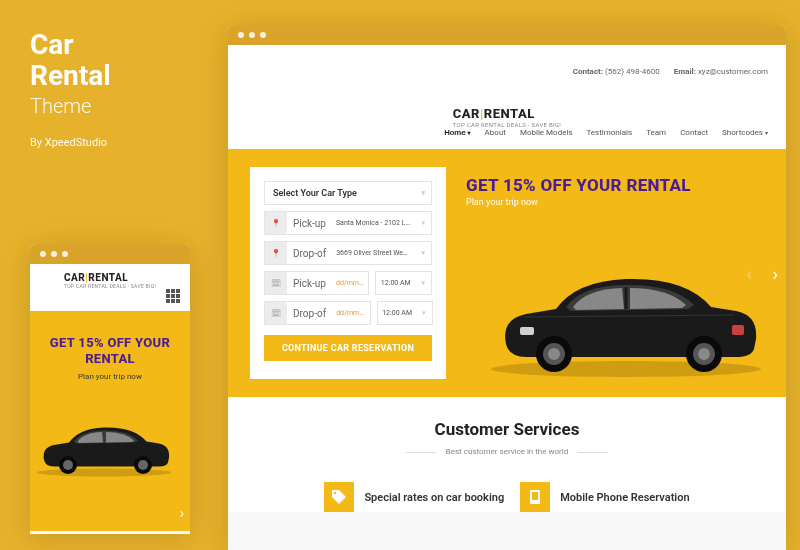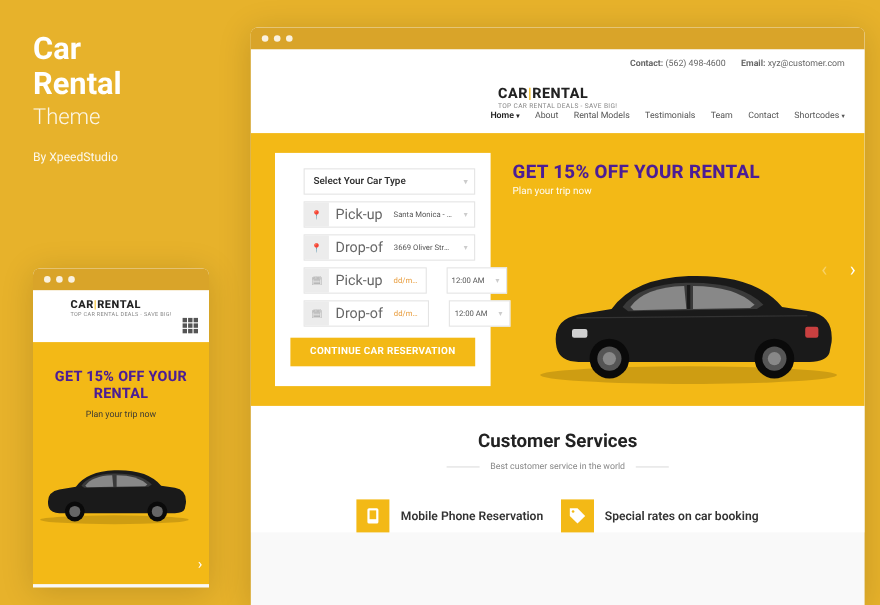--- a/index.html
+++ b/index.html
@@ -10,36 +10,36 @@
 .title-block .theme { font-size: 20px; font-weight: 300; opacity: 0.9; margin-top: 2px; }
 .title-block .byline { font-size: 11px; margin-top: 18px; color: rgba(255,255,255,0.9); }
 
 .browser { position: absolute; background: #f9f9f9; border-radius: 6px 6px 0 0; box-shadow: 0 4px 30px rgba(0,0,0,0.15); overflow: hidden; }
 .browser.main { left: 228px; top: 25px; width: 558px; height: 525px; }
 .browser.mini { left: 30px; top: 244px; width: 160px; height: 290px; }
 
 .browserbar { background: #d9a429; height: 20px; display: flex; align-items: center; padding: 0 10px; gap: 5px; }
 .browserbar .dot { width: 6px; height: 6px; border-radius: 50%; background: rgba(255,255,255,0.85); }
 
-.topbar { display: flex; justify-content: flex-end; padding: 8px 18px; font-size: 8px; color: #666; background: #fff; gap: 14px; }
+.topbar { display: flex; justify-content: flex-end; padding: 22px 18px; font-size: 8px; color: #666; background: #fff; gap: 14px; }
 .header { display: flex; align-items: center; padding: 8px 18px 12px; background: #fff; flex-direction: column; }
 .logo { font-size: 13px; font-weight: 800; letter-spacing: 0.5px; color: #222; }
 .logo .sep { color: #f3b916; }
 .tagline { font-size: 6px; color: #888; letter-spacing: 0.3px; }
 .nav { margin-left: auto; display: flex; gap: 14px; font-size: 8px; color: #555; }
 .nav-item { display: flex; align-items: center; gap: 2px; cursor: pointer; }
 .nav-item.active { color: #222; font-weight: 600; }
 .caret { font-size: 6px; }
 
 .hero { background: #f3b916; padding: 18px 22px; position: relative; display: flex; gap: 20px; min-height: 248px; }
 
 .form-card { background: #fff; padding: 14px 14px; width: 196px; }
-.field { display: flex; align-items: center; border: 1px solid #e4e4e4; margin-bottom: 6px; height: 24px; font-size: 8px; background: #fff; margin-left: 12px; }
+.field { display: flex; align-items: center; border: 1px solid #e4e4e4; margin-bottom: 6px; height: 24px; font-size: 8px; background: #fff; }
 .field .icon-box { width: 22px; height: 100%; background: #ececec; display: flex; align-items: center; justify-content: center; font-size: 8px; color: #999; flex-shrink: 0; }
-.field .label { padding: 0 6px; color: #666; flex-shrink: 0; font-size: 13px; }
+.field .label { padding: 0 6px; color: #666; flex-shrink: 0; font-size: 10px; }
 .field .value { padding: 0 4px; color: #555; flex: 1; font-size: 7px; white-space: nowrap; overflow: hidden; text-overflow: ellipsis; }
 .field .placeholder { color: #e89b3a; }
 .field .chev { padding: 0 6px; color: #ccc; font-size: 7px; }
 .field-select { font-weight: 600; color: #333; }
 .field-select .value { color: #333; font-size: 9px; padding-left: 8px; }
 .row { display: flex; gap: 6px; }
 .row .field:first-child { flex: 1.6; }
 .row .field:last-child { flex: 1; text-align: center; }
 .cta-btn { background: #f3b916; color: #fff; font-weight: 700; font-size: 9px; letter-spacing: 0.3px; text-align: center; padding: 8px; margin-top: 4px; cursor: pointer; }
 
@@ -101,21 +101,21 @@
     <div>
       <div class="logo"><span>CAR</span><span class="sep">|</span><span>RENTAL</span></div>
       <div class="tagline">TOP CAR RENTAL DEALS - SAVE BIG!</div>
     </div>
     <div class="nav">
       <div class="nav-item active">
           <span>Home</span>
           <span class="caret">▾</span>
         </div>
       <div class="nav-item">About</div>
-      <div class="nav-item">Rental Models</div>
+      <div class="nav-item">Mobile Models</div>
       <div class="nav-item">Testimonials</div>
       <div class="nav-item">Team</div>
       <div class="nav-item">Contact</div>
       <div class="nav-item">
           <span>Shortcodes</span>
           <span class="caret">▾</span>
         </div>
     </div>
   </div>
 
@@ -188,35 +188,35 @@
     <div class="arrow prev">‹</div>
     <div class="arrow next">›</div>
   </div>
 
   <div class="services">
     <h3>Customer Services</h3>
     <div class="sub">Best customer service in the world</div>
     <div class="svc-row">
       <div class="svc-item">
         <div class="svc-icon">
+          <svg width="16" height="16" viewBox="0 0 16 16">
+              <path d="M1 1 L8 1 L15 8 L8 15 L1 8 Z" fill="#fff"></path>
+              <circle cx="4" cy="4" r="1.2" fill="#f3b916"></circle>
+            </svg>
+        </div>
+        <span>Special rates on car booking</span>
+      </div>
+      <div class="svc-item">
+        <div class="svc-icon">
           <svg width="14" height="16" viewBox="0 0 14 16">
               <rect x="2" y="1" width="10" height="14" rx="1.5" fill="#fff"></rect>
               <rect x="4" y="3" width="6" height="8" fill="#f3b916"></rect>
             </svg>
         </div>
         <span>Mobile Phone Reservation</span>
-      </div>
-      <div class="svc-item">
-        <div class="svc-icon">
-          <svg width="16" height="16" viewBox="0 0 16 16">
-              <path d="M1 1 L8 1 L15 8 L8 15 L1 8 Z" fill="#fff"></path>
-              <circle cx="4" cy="4" r="1.2" fill="#f3b916"></circle>
-            </svg>
-        </div>
-        <span>Special rates on car booking</span>
       </div>
     </div>
   </div>
 </div>
 
 <div class="browser mini">
   <div class="browserbar">
     <span class="dot"></span>
       <span class="dot"></span>
       <span class="dot"></span>

